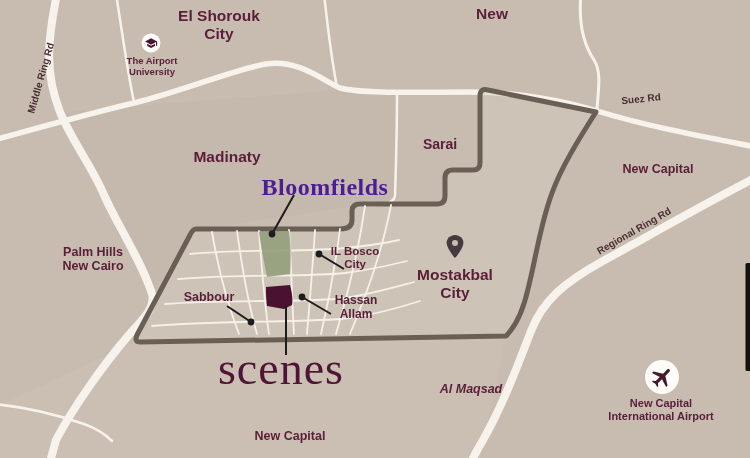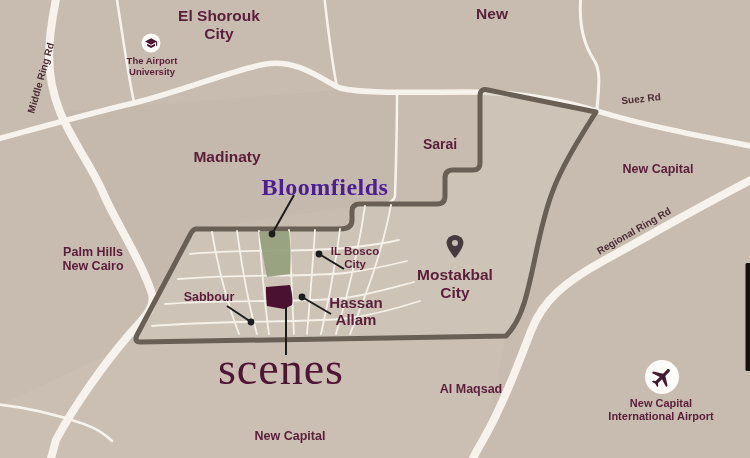--- a/index.html
+++ b/index.html
@@ -22,24 +22,24 @@
   #lbl-sarai{left:440px;top:136px;font-size:14px;}
   #lbl-suez{left:641px;top:99px;transform:translate(-50%,-50%) rotate(-6deg);}
   #lbl-new-capital-ne{left:658px;top:162px;}
   #lbl-regional-ring{left:634px;top:231px;transform:translate(-50%,-50%) rotate(-30deg);}
   #lbl-palm-hills{left:93px;top:245px;}
   #lbl-bloomfields{left:325px;top:175px;font-family:Liberation Serif, serif;
       font-size:24px;color:#4c1d95;font-weight:700;line-height:1;letter-spacing:.5px;}
   #lbl-il-bosco{left:355px;top:245px;font-size:11.5px;}
   #lbl-mostakbal{left:455px;top:266px;}
   #lbl-sabbour{left:209px;top:290px;}
-  #lbl-hassan{left:356px;top:294px;font-size:15px;}
+  #lbl-hassan{left:356px;top:294px;font-size:12px;}
   #lbl-scenes{left:281px;top:346px;font-family:"Liberation Serif",serif;
       font-size:46px;font-weight:400;color:#4f1535;letter-spacing:1px;line-height:1;}
-  #lbl-al-maqsad{left:471px;top:382px;}
+  #lbl-al-maqsad{left:471px;top:382px;font-style:italic;}
   #lbl-new-capital-s{left:290px;top:429px;}
   #lbl-airport{left:661px;top:397px;font-size:11px;line-height:1.18;}
 </style>
 </head>
 <body>
 
 <div id="map">
 
   <svg width="750" height="458" viewBox="0 0 750 458">
 

